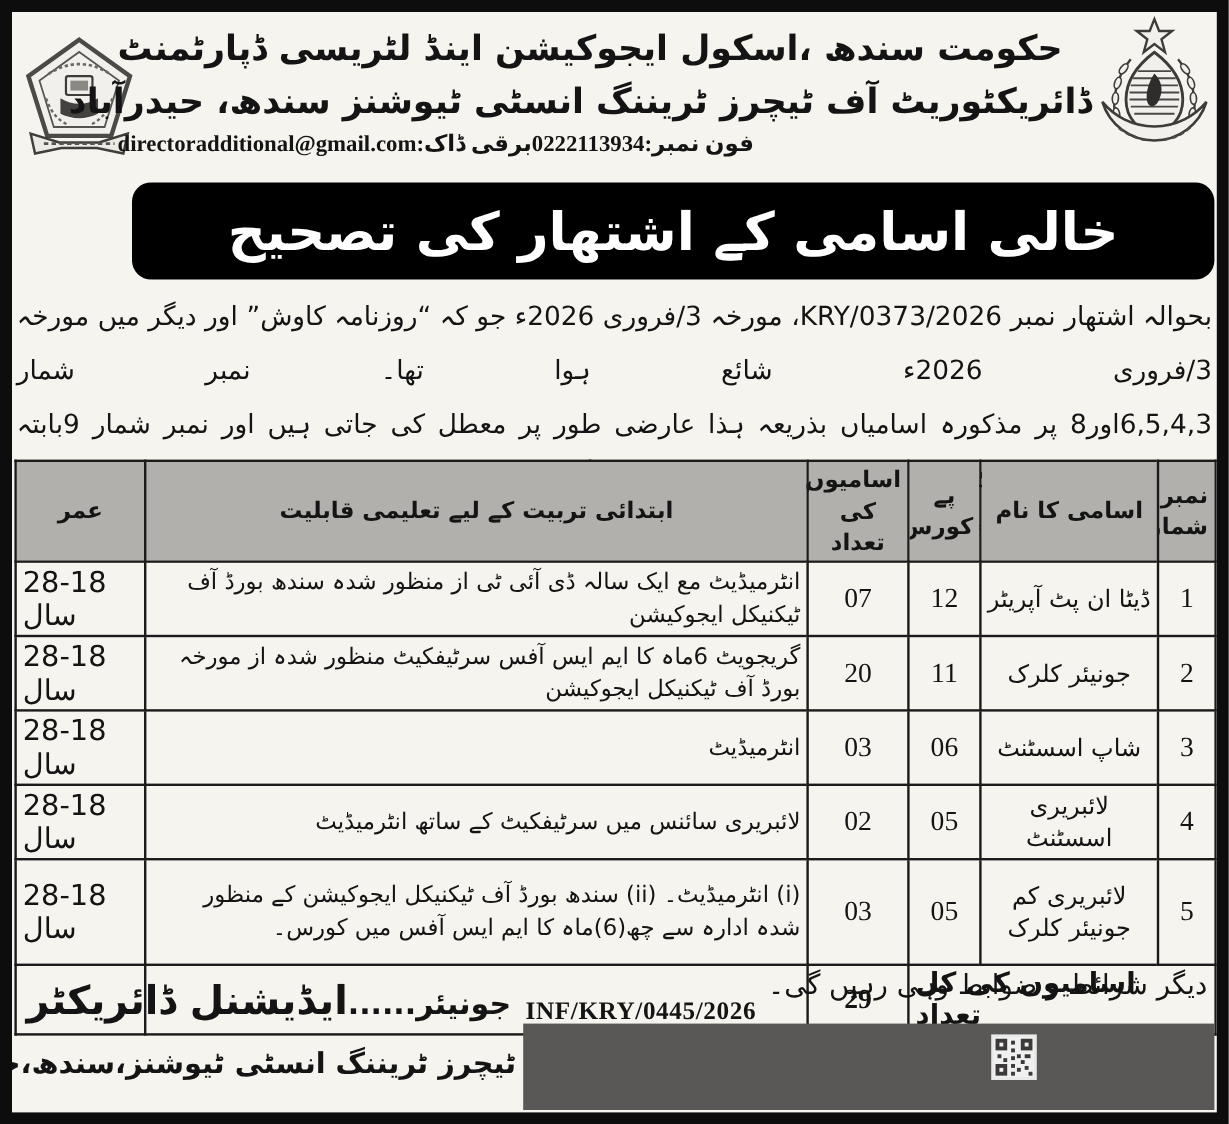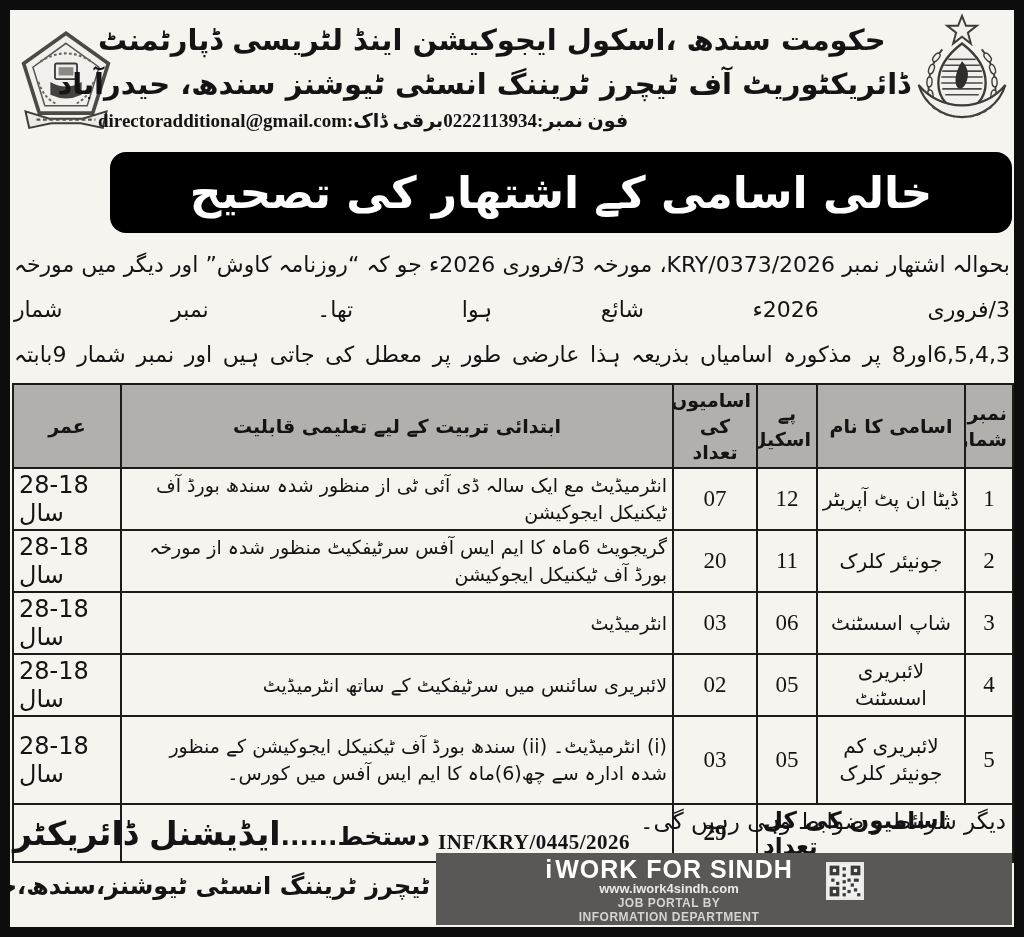--- a/index.html
+++ b/index.html
@@ -147,21 +147,21 @@
         <col style="width:148px">
         <col style="width:60px">
       <col style="width:84px">
         <col style="width:552px">
         <col style="width:108px">
     </colgroup>
     <tbody>
         <tr class="row-h">
       <th>نمبر شمار</th>
       <th>اسامی کا نام</th>
-      <th>پے اسکیل</th>
+      <th>پے کورس</th>
       <th>اسامیوں کی تعداد</th>
       <th class="th-qual">ابتدائی تربیت کے لیے تعلیمی قابلیت</th>
       <th>عمر</th>
     </tr>
     <tr class="row-1">
       <td class="c-serial">1</td>
       <td class="c-post">ڈیٹا ان پٹ آپریٹر</td>
       <td class="c-scale">12</td>
       <td class="c-count">07</td>
       <td class="c-qual">انٹرمیڈیٹ مع ایک سالہ ڈی آئی ٹی از منظور شدہ سندھ بورڈ آف ٹیکنیکل ایجوکیشن</td>
@@ -205,33 +205,27 @@
       <td></td>
       <td></td>
     </tr>
   </tbody>
     </table>
 
   <div class="ftr">
     <div class="terms">دیگر شرائط و ضوابط وہی رہیں گی۔</div>
 
     <div class="sig">
-      <span class="sig-label">دستخط......</span><span class="sig-title">ایڈیشنل ڈائریکٹر</span>
+      <span class="sig-label">جونیئر......</span><span class="sig-title">ایڈیشنل ڈائریکٹر</span>
     </div>
     <div class="org">ٹیچرز ٹریننگ انسٹی ٹیوشنز،سندھ،حیدرآباد</div>
 
     <div class="ref">INF/KRY/0445/2026</div>
 
     <div class="iwork">
-      <div class="iwork-text">
-        <div class="iwork-brand"><span class="dot-i">i</span><span>WORK FOR SINDH</span></div>
-        <div class="iwork-url">www.iwork4sindh.com</div>
-        <div class="iwork-tag">JOB PORTAL BY</div>
-        <div class="iwork-tag">INFORMATION DEPARTMENT</div>
-      </div>
       <div class="qr">
         <svg viewBox="0 0 21 21">
           <rect width="21" height="21" fill="#f0f0f0"></rect>
           <g fill="#3b3a38">
             <rect x="1" y="1" width="6" height="6"></rect>
               <rect x="14" y="1" width="6" height="6"></rect>
             <rect x="1" y="14" width="6" height="6"></rect>
             <rect x="3" y="3" width="2" height="2" fill="#f0f0f0"></rect>
             <rect x="16" y="3" width="2" height="2" fill="#f0f0f0"></rect>
             <rect x="3" y="16" width="2" height="2" fill="#f0f0f0"></rect>

